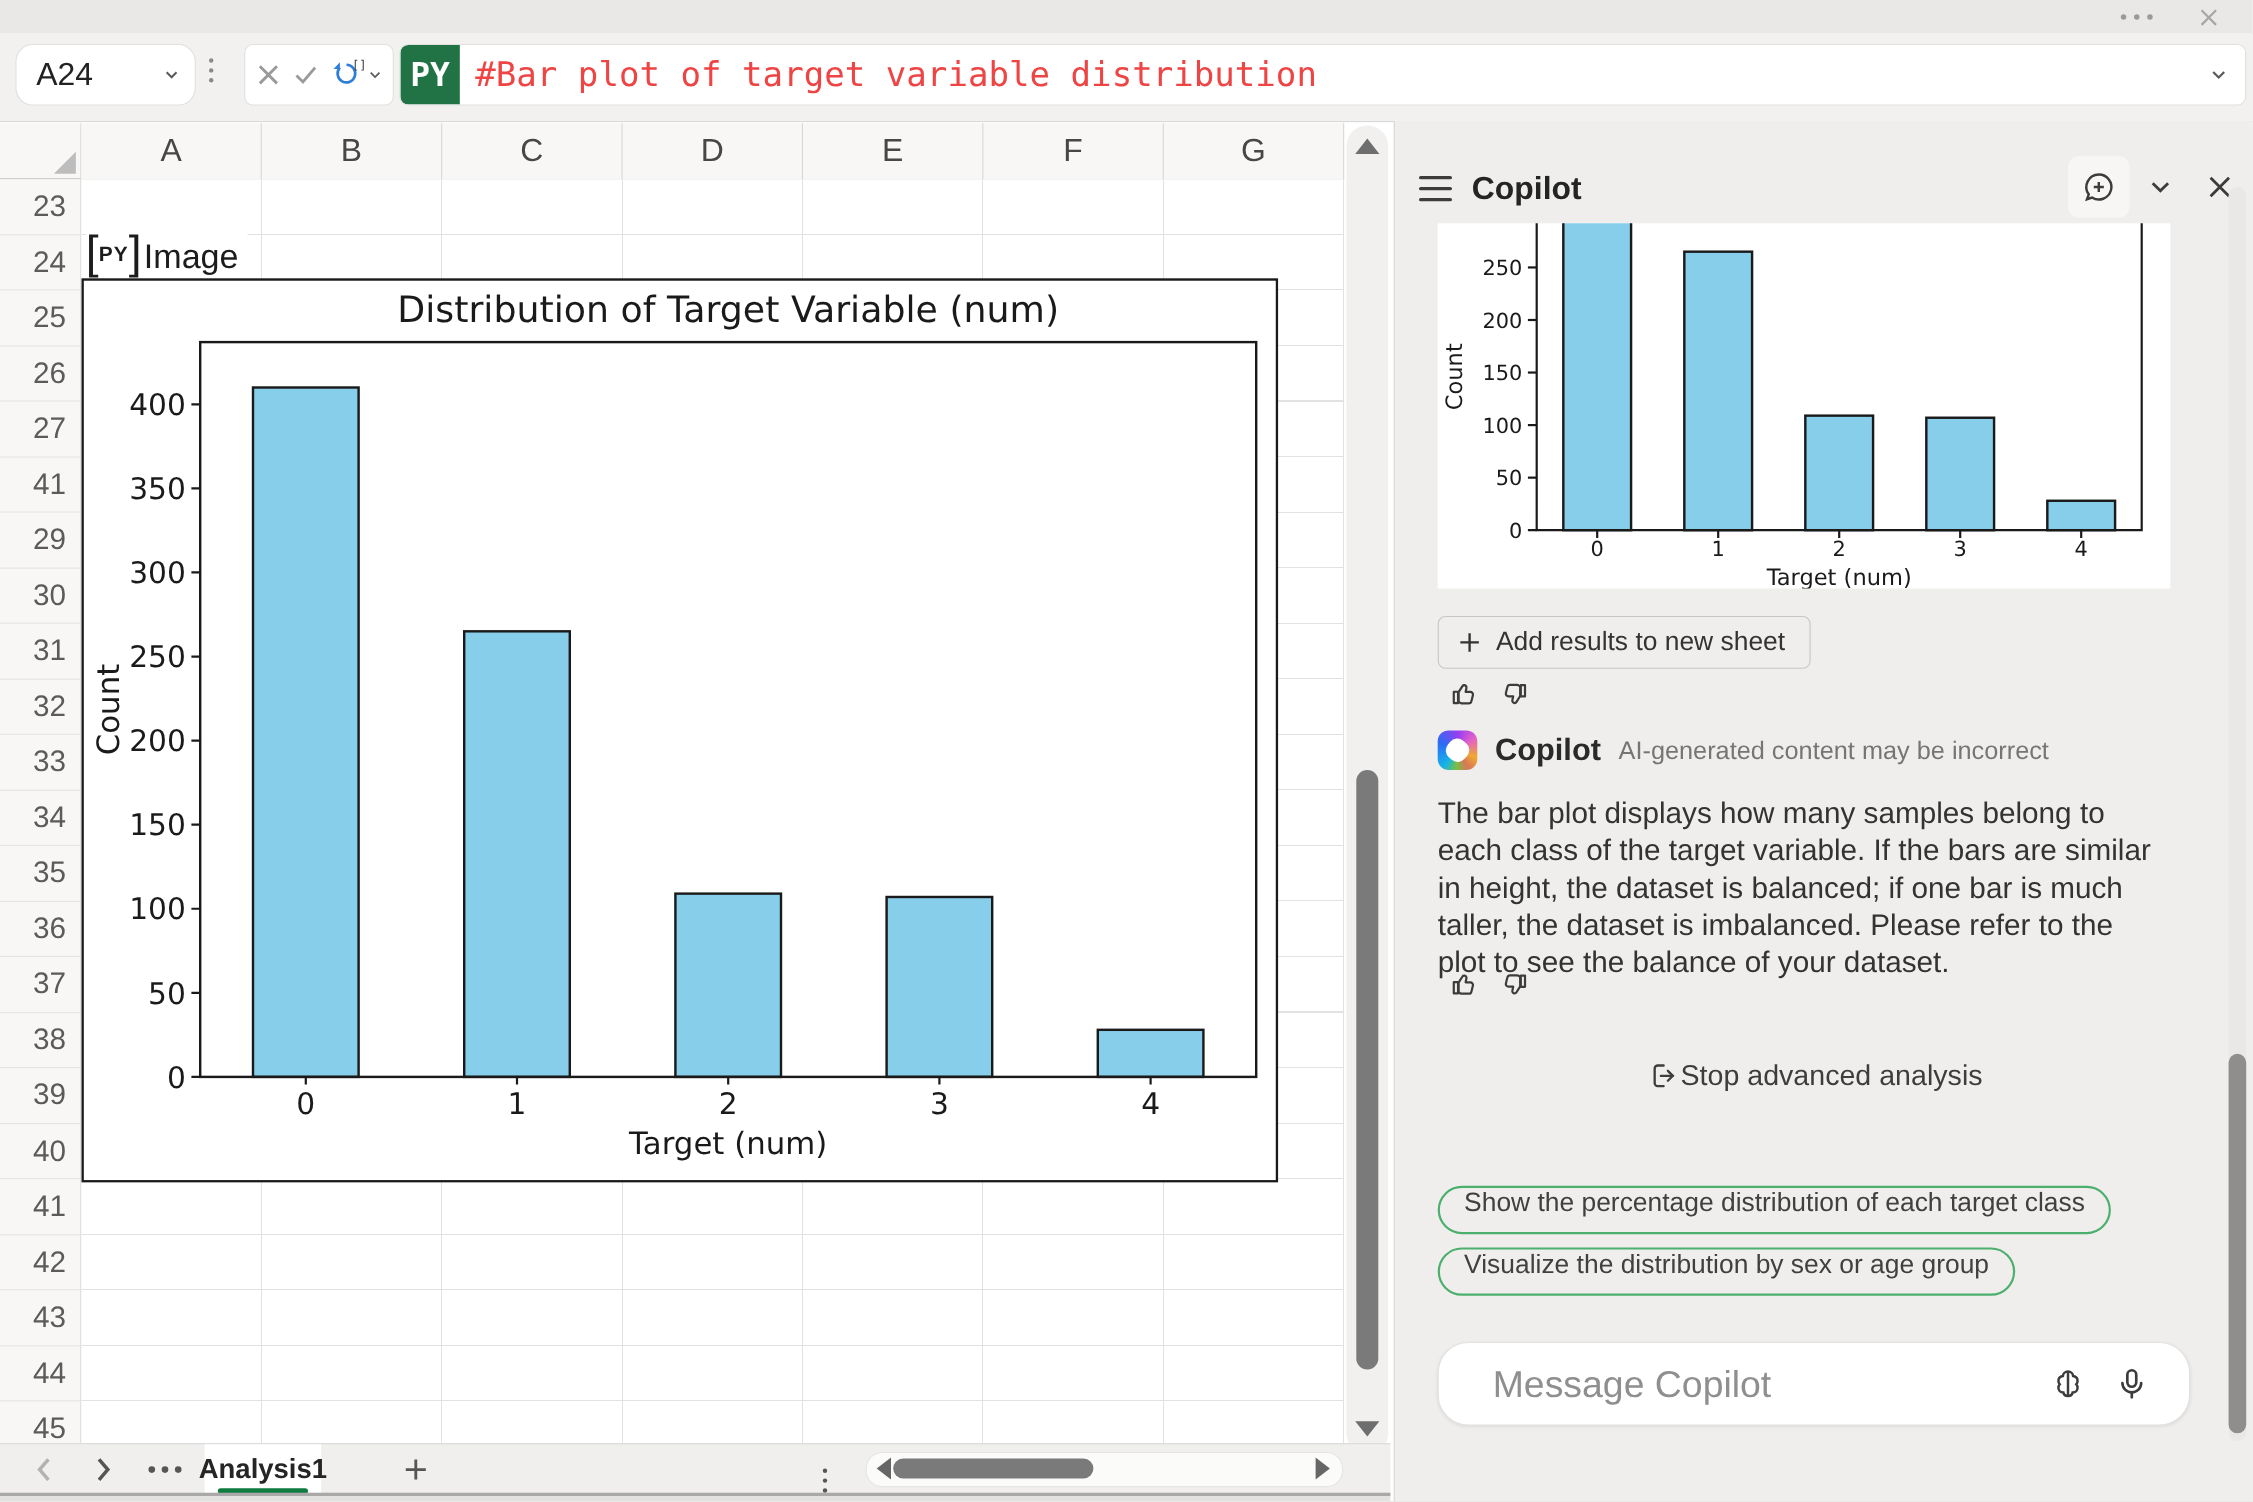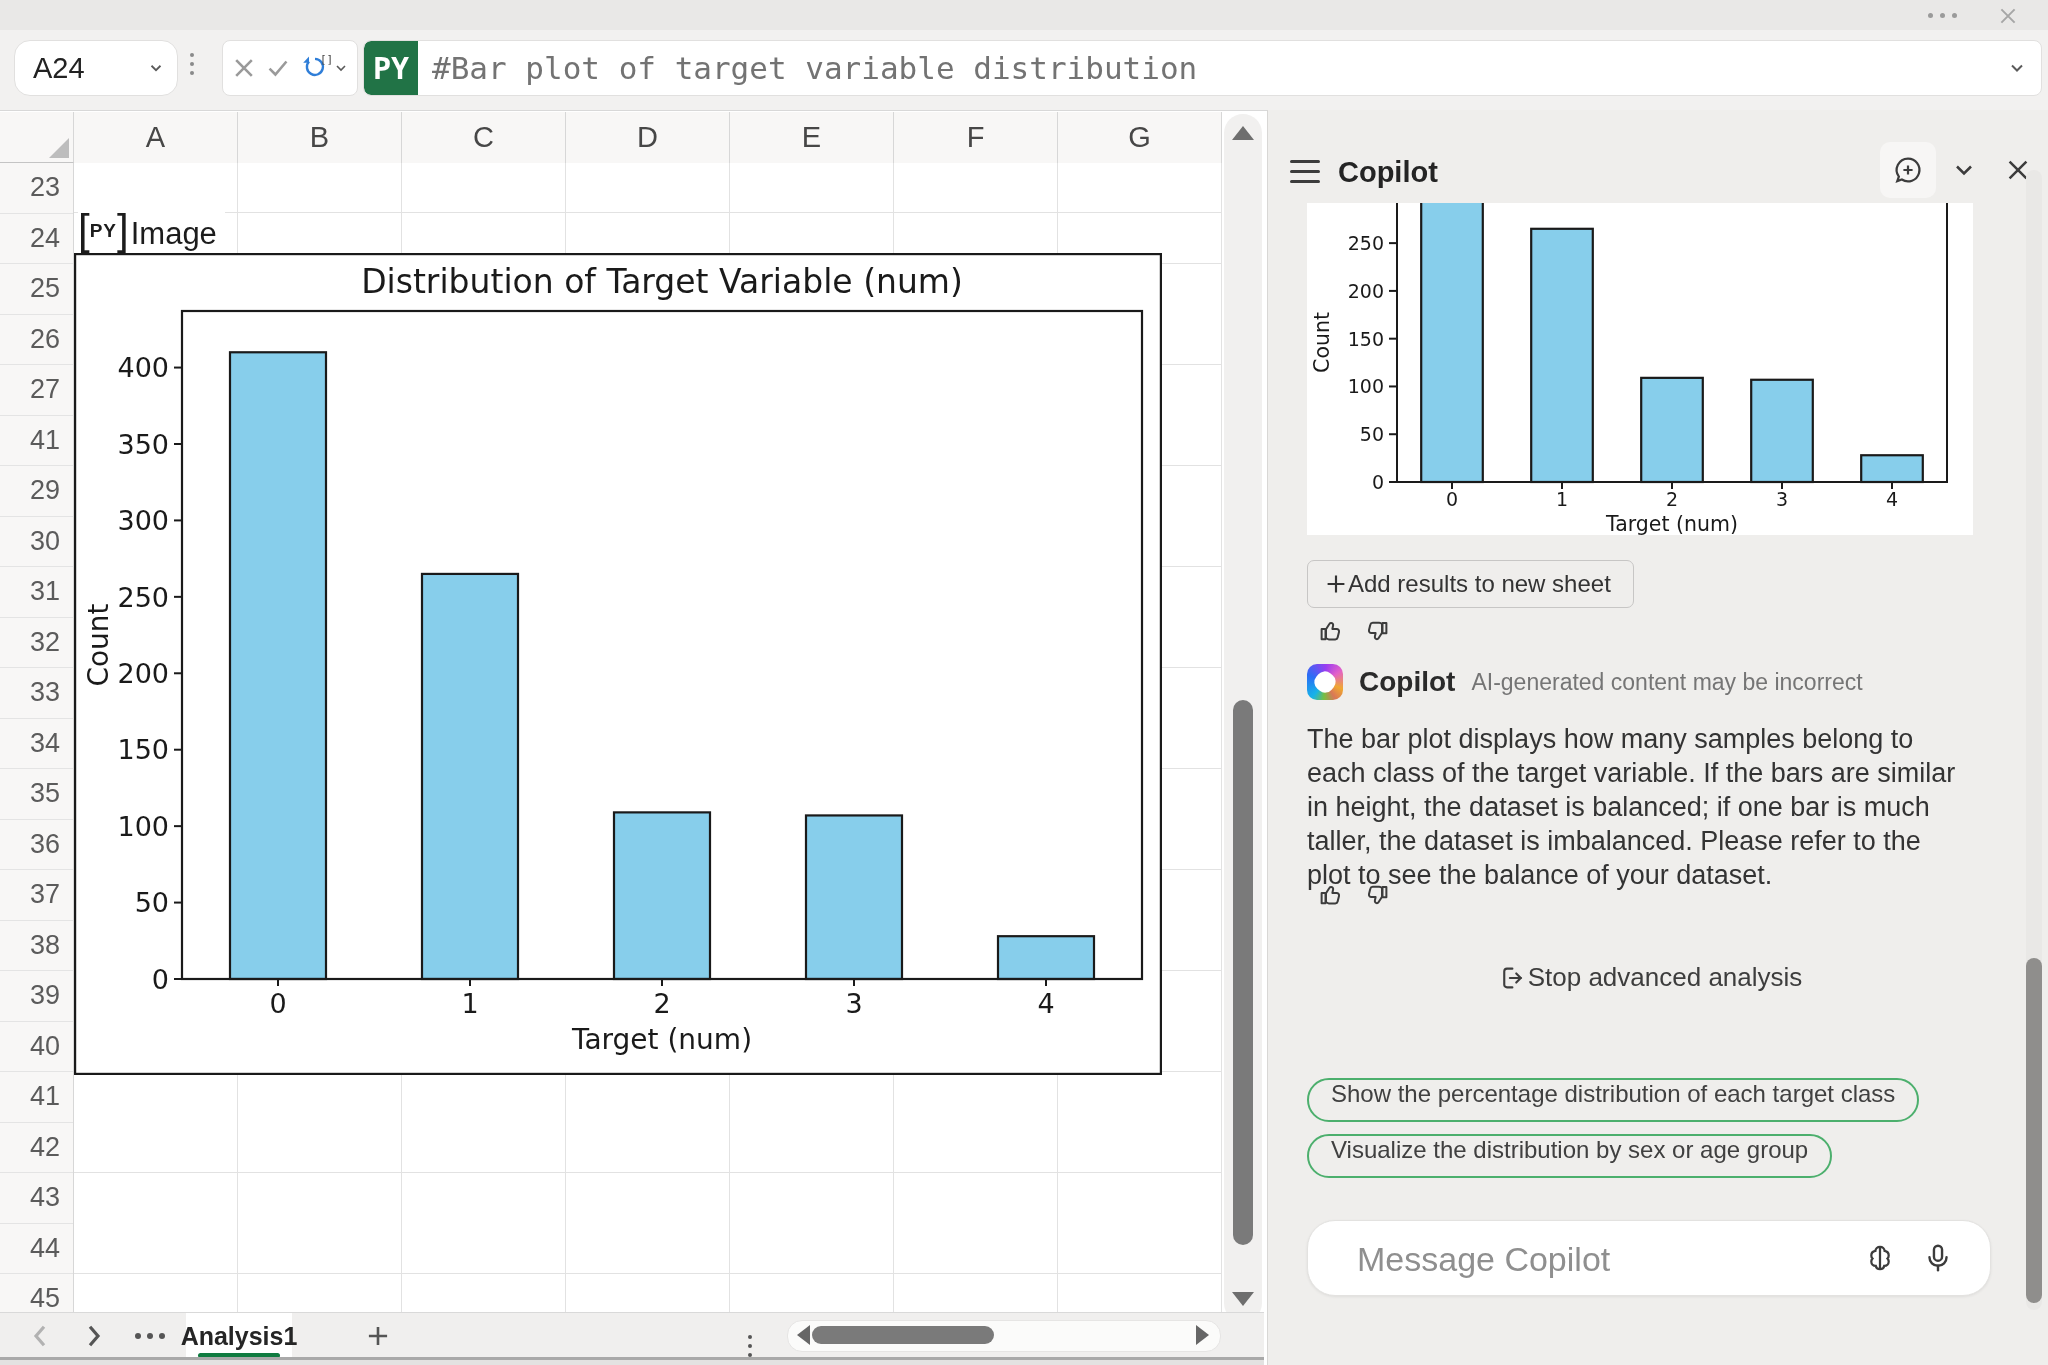--- a/index.html
+++ b/index.html
@@ -15,21 +15,21 @@
   
   .fbar{left:0;top:30px;width:2048px;height:80px;background:#f2f1f0;border-bottom:1px solid #d8d8d8;}
   .namebox{left:14px;top:10px;width:162px;height:54px;background:#fff;border:1px solid #e1e0df;border-radius:16px;display:flex;align-items:center;}
   .namebox .ref{margin-left:18px;font-size:29px;color:#222;}
   .namebox .chev{margin-left:auto;margin-right:12px;}
   .vdots{left:190px;top:23px;display:flex;flex-direction:column;gap:5px;}
   .vdots i{width:4px;height:4px;border-radius:50%;background:#8a8a8a;display:block;}
   .fcontrols{left:222px;top:10px;width:134px;height:54px;background:#fff;border:1px solid #e1e0df;border-radius:8px;display:flex;align-items:center;justify-content:space-evenly;}
   .ffield{left:363px;top:10px;width:1677px;height:54px;background:#fff;border:1px solid #e1e0df;border-radius:8px;display:flex;align-items:center;overflow:hidden;}
   .pybadge{width:54px;height:54px;background:#217346;color:#fff;font-family:"DejaVu Sans Mono",monospace;font-weight:bold;font-size:30px;display:flex;align-items:center;justify-content:center;border-radius:7px 0 0 7px;flex:0 0 auto;}
-  .ftext{margin-left:14px;font-family:"DejaVu Sans Mono",monospace;font-size:31px;color:#737373;white-space:nowrap;}
+  .ftext{margin-left:14px;font-family:"DejaVu Sans Mono",monospace;font-size:31px;color:#ef4444;white-space:nowrap;}
   .ffield .chev{margin-left:auto;margin-right:14px;flex:0 0 auto;}
 
   
   .colheads{left:74px;top:112px;width:1148px;height:51px;display:flex;background:#f8f7f6;border-bottom:1px solid #c4c4c4;}
   .colheads .col-h{width:164px;height:51px;box-sizing:border-box;border-right:1px solid #d7d7d7;display:flex;align-items:center;justify-content:center;font-size:29px;color:#474747;}
   .corner{left:0;top:112px;width:74px;height:51px;background:#f8f7f6;border-bottom:1px solid #c4c4c4;border-right:1px solid #d7d7d7;box-sizing:border-box;}
   .corner i{position:absolute;right:4px;bottom:4px;width:0;height:0;border-left:20px solid transparent;border-bottom:20px solid #bdbdbd;}
   .rowheads{left:0;top:163px;width:74px;height:1149px;background:#f8f7f6;border-right:1px solid #d7d7d7;box-sizing:border-box;overflow:hidden;}
   .rowheads .row-h{height:50.5px;box-sizing:border-box;border-bottom:1px solid #e4e4e4;display:flex;align-items:center;justify-content:flex-end;padding-right:13px;font-size:27px;color:#5b5b5b;}
   .cells{left:74px;top:163px;width:1148px;height:1149px;background-color:#fff;background-image:
@@ -61,21 +61,21 @@
 
   
   .panel{left:1267px;top:110px;width:781px;height:1255px;background:#efeeec;border-left:1px solid #d8d7d5;}
   .cp-head-title{left:1338px;top:156px;font-size:29px;font-weight:bold;color:#242424;}
   .hamburger{left:1290px;top:160px;width:30px;display:flex;flex-direction:column;gap:7px;}
   .hamburger i{height:3px;background:#3c3c3c;border-radius:2px;display:block;}
   .newchat{left:1880px;top:142px;width:56px;height:56px;background:#f7f6f5;border-radius:10px;display:flex;align-items:center;justify-content:center;}
   .cp-chev{left:1946px;top:152px;width:36px;height:36px;display:flex;align-items:center;justify-content:center;}
   .cp-close{left:2000px;top:152px;width:36px;height:36px;display:flex;align-items:center;justify-content:center;}
   .minicard{left:1307px;top:203px;width:666px;height:332px;background:#fff;}
-  .addbtn{left:1307px;top:560px;height:46px;border:1px solid #c7c6c5;border-radius:7px;display:inline-flex;align-items:center;padding:0 22px 0 16px;font-size:24px;color:#333;text-align:right;}
+  .addbtn{left:1307px;top:560px;height:46px;border:1px solid #c7c6c5;border-radius:7px;display:inline-flex;align-items:center;padding:0 22px 0 16px;gap:12px;font-size:24px;color:#333;text-align:right;}
   .thumbrow{display:flex;gap:16px;}
   .tr1{left:1316px;top:616px;}
   .tr2{left:1316px;top:880px;}
   .attrib{left:1307px;top:664px;display:flex;align-items:center;gap:16px;}
   .cp-logo{width:36px;height:36px;border-radius:10px;background:conic-gradient(from 220deg at 50% 50%,#16b3e8,#2a6df5 20%,#9a3df0 40%,#e361c9 54%,#f0a830 70%,#d97757 80%,#76c043 90%,#16b3e8);position:relative;}
   .cp-logo::after{content:"";position:absolute;inset:8px;background:#fff;border-radius:42%;transform:rotate(40deg);}
   .attrib .who{font-size:28px;font-weight:bold;color:#2a2a2a;}
   .attrib .disc{font-size:23px;color:#757575;}
   .cp-msg{left:1307px;top:722px;width:660px;font-size:27px;line-height:34px;color:#333;}
   .stopbtn{left:1307px;top:962px;width:686px;display:flex;align-items:center;justify-content:center;font-size:26px;color:#3d3d3d;}

